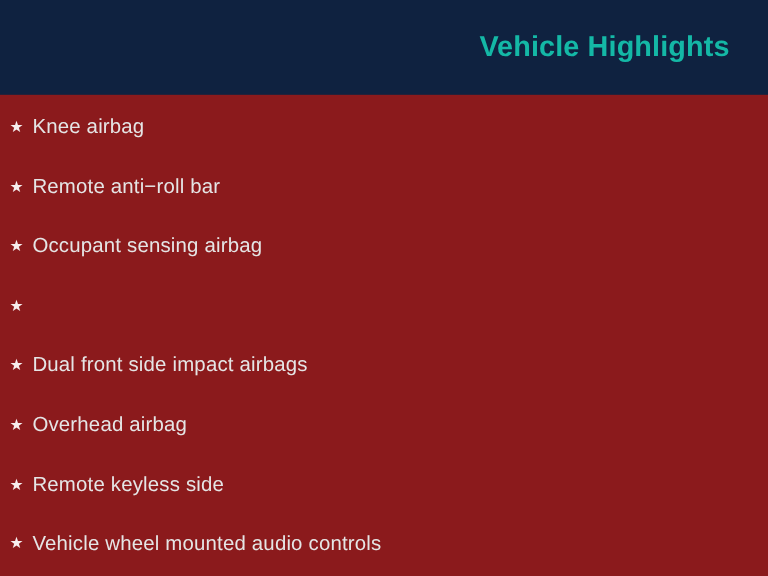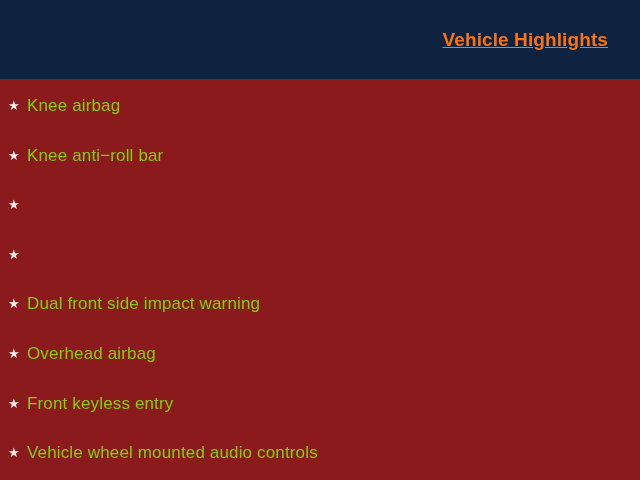--- a/index.html
+++ b/index.html
@@ -29,28 +29,27 @@
     width: 640px;
     height: 79px;
     background: #0f2240;
     box-sizing: border-box;
   }
   #header-title {
     position: absolute;
     right: 32px;
     top: 28px;
     margin: 0;
-    font-size: 19px;
+    font-size: 24px;
     font-weight: bold;
     line-height: 24px;
-    color: #f97316;
+    color: #14b8a6;
     letter-spacing: 0.1px;
     white-space: nowrap;
     text-align: right;
-    text-decoration: underline;
   }
   
   #highlights-list {
     position: absolute;
     left: 0;
     top: 79px;
     width: 640px;
     height: 401px;
     margin: 0;
     padding: 0;
@@ -73,60 +72,61 @@
     flex: 0 0 auto;
     font-size: 13px;
     line-height: 26px;
     color: #f7eeee;
     text-align: left;
   }
   .highlight-label {
     display: inline-block;
     font-size: 17px;
     line-height: 26px;
-    color: #84cc16;
+    color: #e5e5e5;
     letter-spacing: 0.15px;
     white-space: nowrap;
   }
 </style>
 </head>
 <body>
 
 <div id="slide">
 
   <div id="header">
     <h1 id="header-title">Vehicle Highlights</h1>
   </div>
 
   <ul id="highlights-list">
       <li class="highlight-item" style="top: 14px;">
         <span class="bullet-star">★</span>
         <span class="highlight-label">Knee airbag</span>
       </li>
       <li class="highlight-item" style="top: 63.6px;">
         <span class="bullet-star">★</span>
-        <span class="highlight-label">Knee anti−roll bar</span>
+        <span class="highlight-label">Remote anti−roll bar</span>
       </li>
       <li class="highlight-item" style="top: 113.2px;">
         <span class="bullet-star">★</span>
+        <span class="highlight-label">Occupant sensing airbag</span>
       </li>
       <li class="highlight-item" style="top: 162.8px;">
         <span class="bullet-star">★</span>
       </li>
       <li class="highlight-item" style="top: 212.4px;">
         <span class="bullet-star">★</span>
-        <span class="highlight-label">Dual front side impact warning</span>
+        <span class="highlight-label">Dual front side impact airbags</span>
       </li>
       <li class="highlight-item" style="top: 262px;">
         <span class="bullet-star">★</span>
         <span class="highlight-label">Overhead airbag</span>
       </li>
       <li class="highlight-item" style="top: 311.6px;">
         <span class="bullet-star">★</span>
-        <span class="highlight-label">Front keyless entry</span>
+        <span class="highlight-label">Remote keyless side</span>
       </li>
       <li class="highlight-item" style="top: 361.2px;">
         <span class="bullet-star">★</span>
         <span class="highlight-label">Vehicle wheel mounted audio controls</span>
       </li>
     </ul>
 
 </div>
 
 </body></html>

